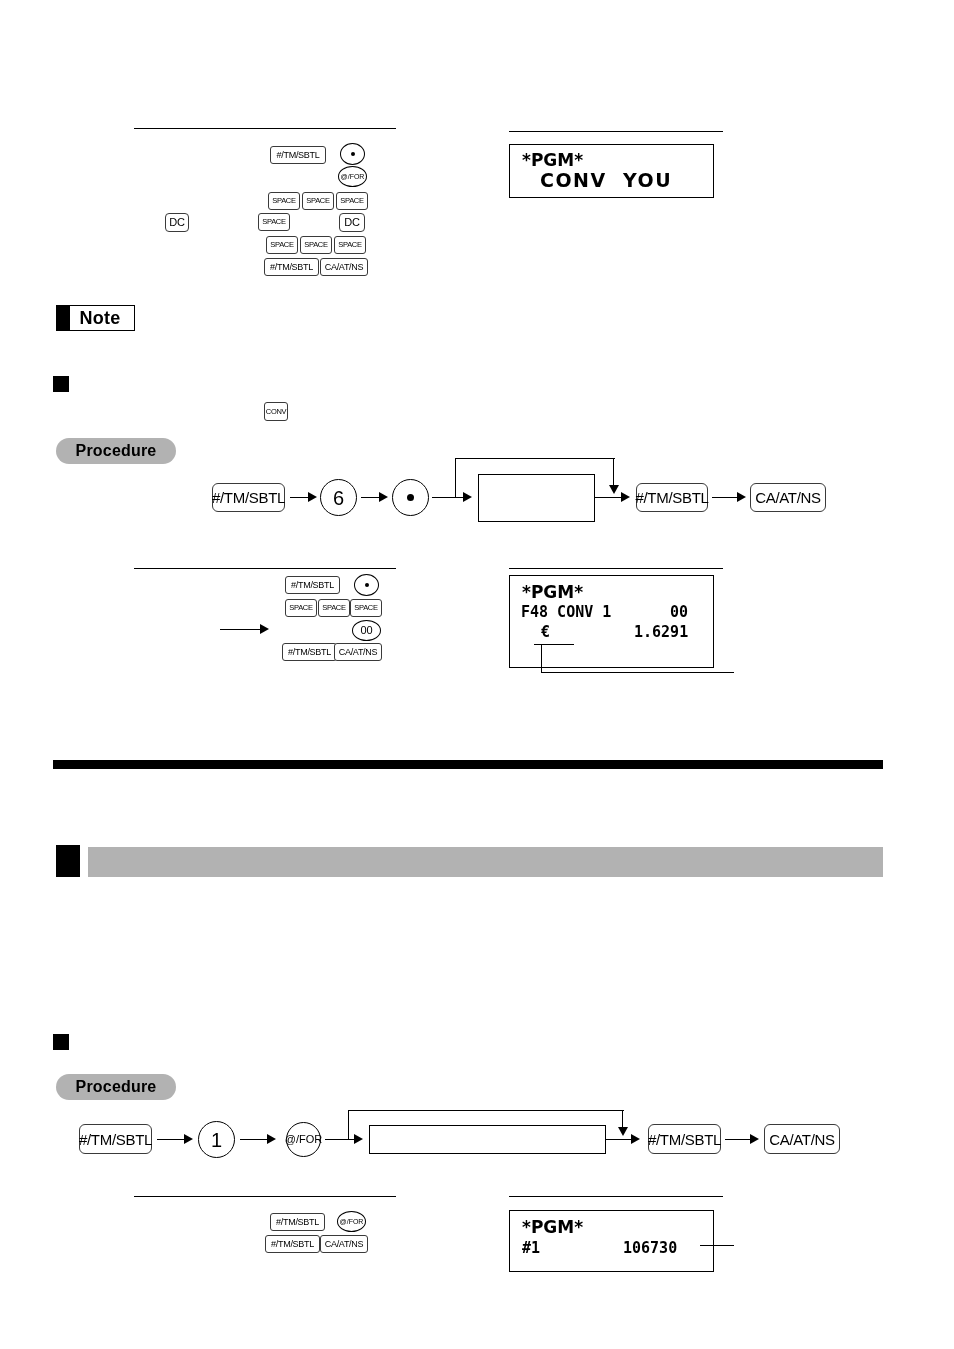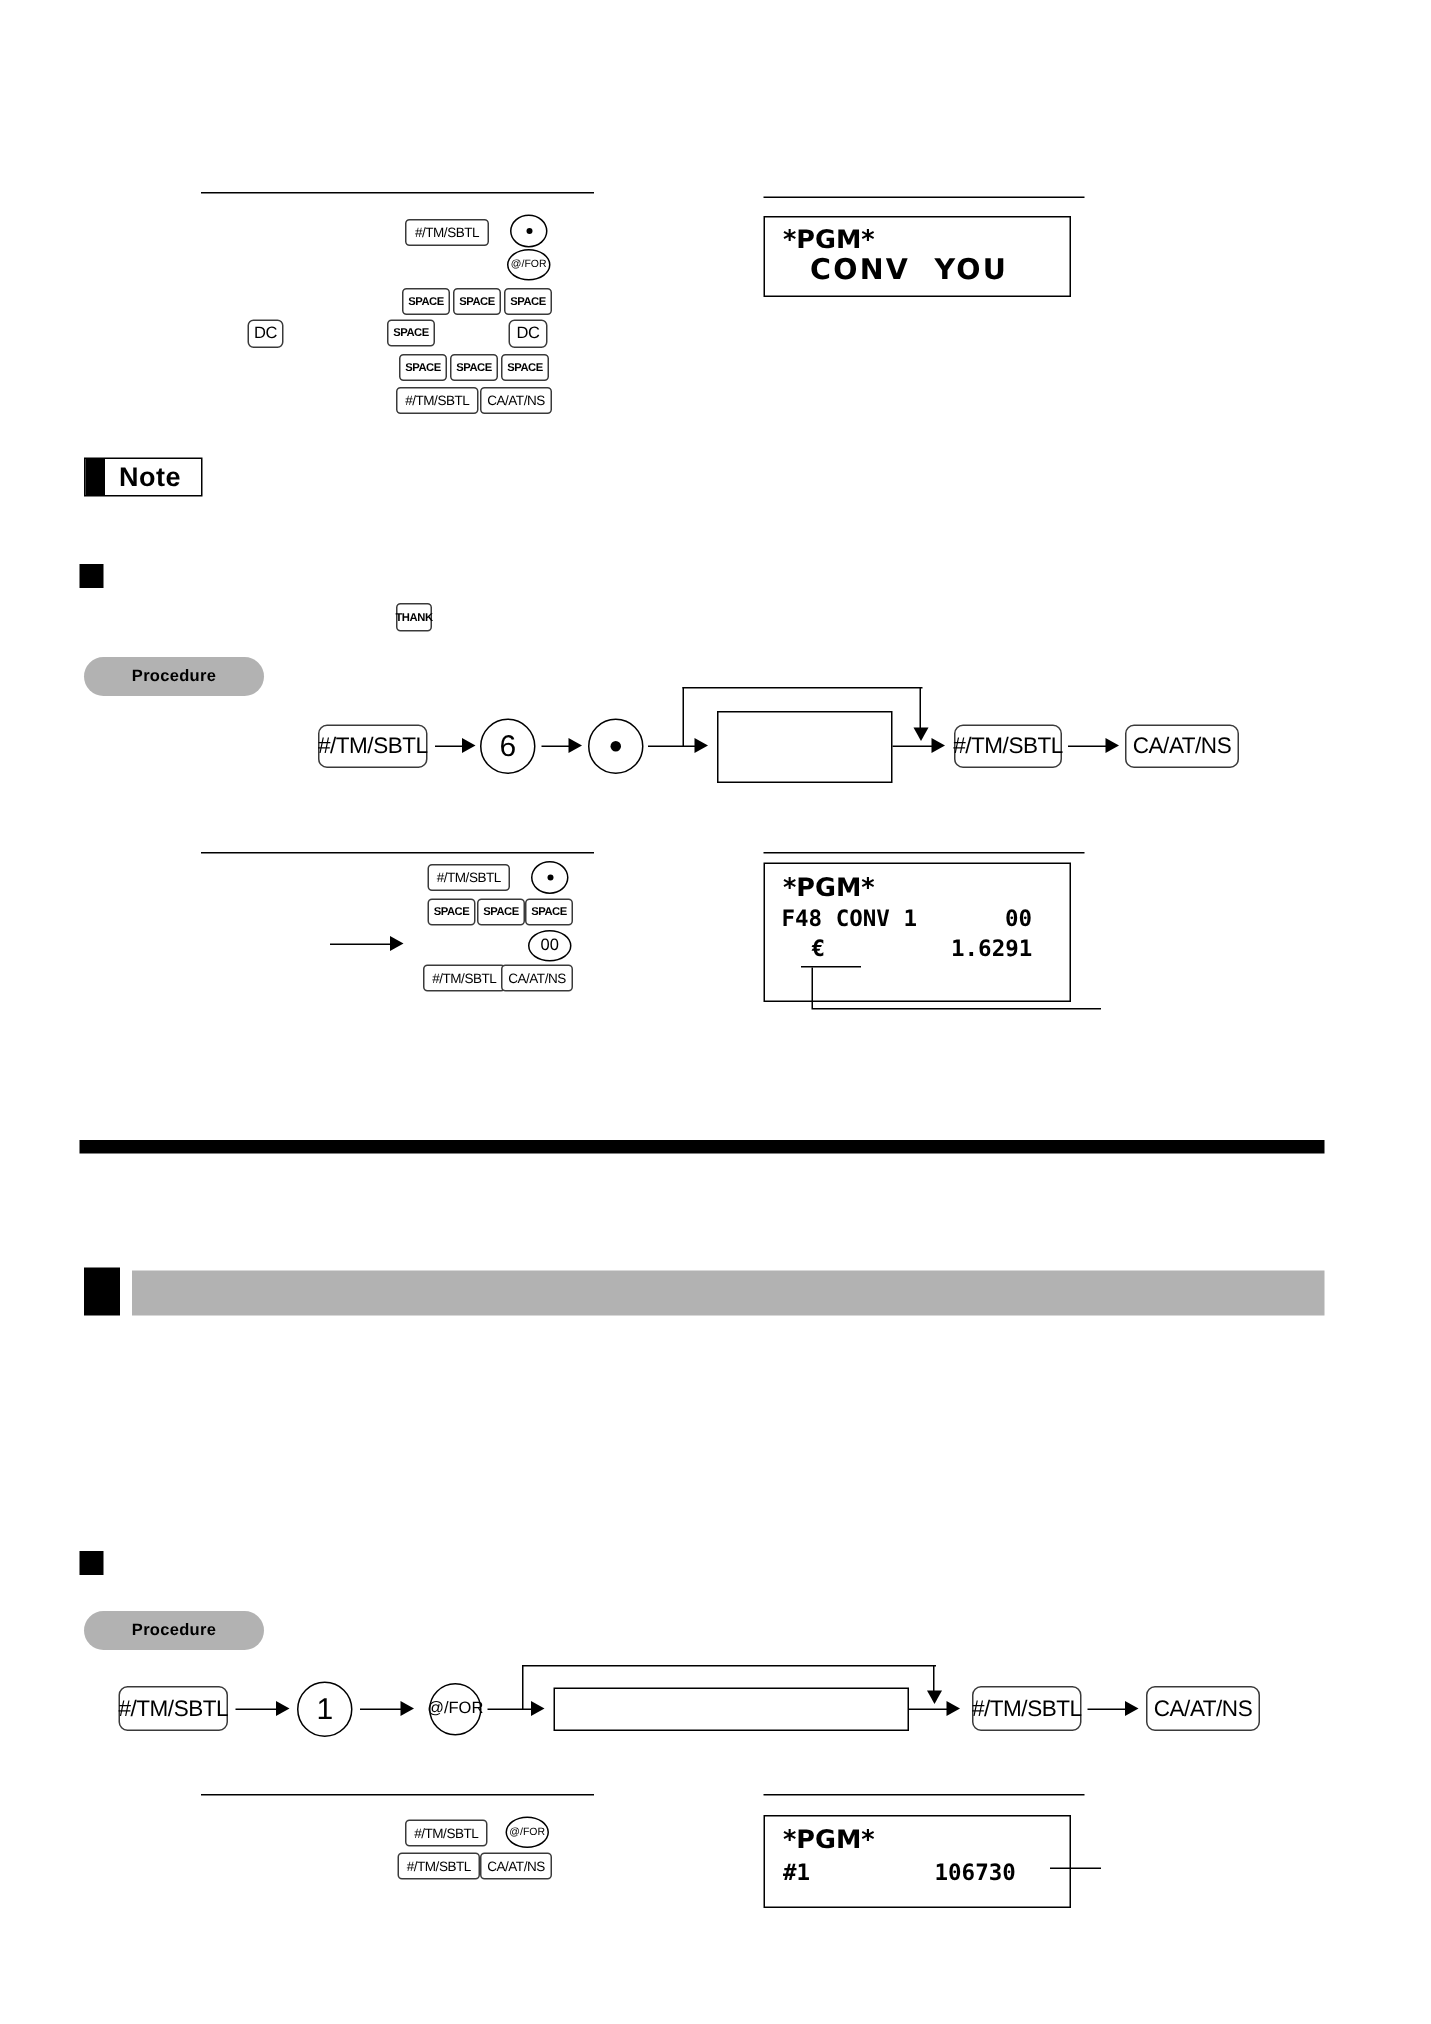--- a/index.html
+++ b/index.html
@@ -47,21 +47,21 @@
     background: #fff;
     color: #000;
     display: flex;
     align-items: center;
     justify-content: center;
     white-space: nowrap;
     letter-spacing: -0.3px;
     line-height: 1;
   }
   .key.small   { font-size: 9px;  border-radius: 3px; }
-  .key.tiny    { font-size: 7.5px; border-radius: 3px; font-weight: bold; }
+  .key.tiny    { font-size: 7.5px; border-radius: 3px; }
   .key.big     { font-size: 15px; border-radius: 6px; border-width: 1.6px; }
   .key.med     { font-size: 11px; border-radius: 4px; }
 
   
   .rkey {
     position: absolute;
     box-sizing: border-box;
     border: 1.4px solid #000;
     border-radius: 50%;
     background: #fff;
@@ -146,21 +146,21 @@
     padding-right: 4px;
   }
 
   
   .proc-pill {
     position: absolute;
     box-sizing: border-box;
     background: #b2b2b2;
     border-radius: 14px;
     color: #000;
-    font-size: 11px;
+    font-size: 16px;
     font-weight: bold;
     display: flex;
     align-items: center;
     justify-content: center;
     letter-spacing: 0.2px;
   }
 
   
   .lcd {
     position: absolute;
@@ -230,21 +230,21 @@
     <div class="lcd-line lcd-big" style="left:30px; top:24px;">CONV  YOU</div>
   </div>
 
   <div class="note-badge" style="left:56px; top:305px; width:79px; height:26px;">
     <span class="tab"></span>
     <span class="txt">Note</span>
   </div>
 
   <div class="blacksq" style="left:53px; top:376px; width:16px; height:16px;"></div>
 
-  <div class="key tiny" style="left:264px; top:402px; width:24px; height:19px;">THANK</div>
+  <div class="key tiny" style="left:264px; top:402px; width:24px; height:19px;">CONV</div>
 
   <div class="proc-pill" style="left:56px; top:438px; width:120px; height:26px;">Procedure</div>
 
   <div class="key big" style="left:212px; top:483px; width:73px; height:29px;">#/TM/SBTL</div>
 
   <div class="arrow-line" style="left:290px; top:497px; width:19px;"></div>
   <div class="arrow-head" style="left:308px; top:492px;"></div>
 
   <div class="rkey big" style="left:320px; top:479px; width:37px; height:37px;">6</div>
 

